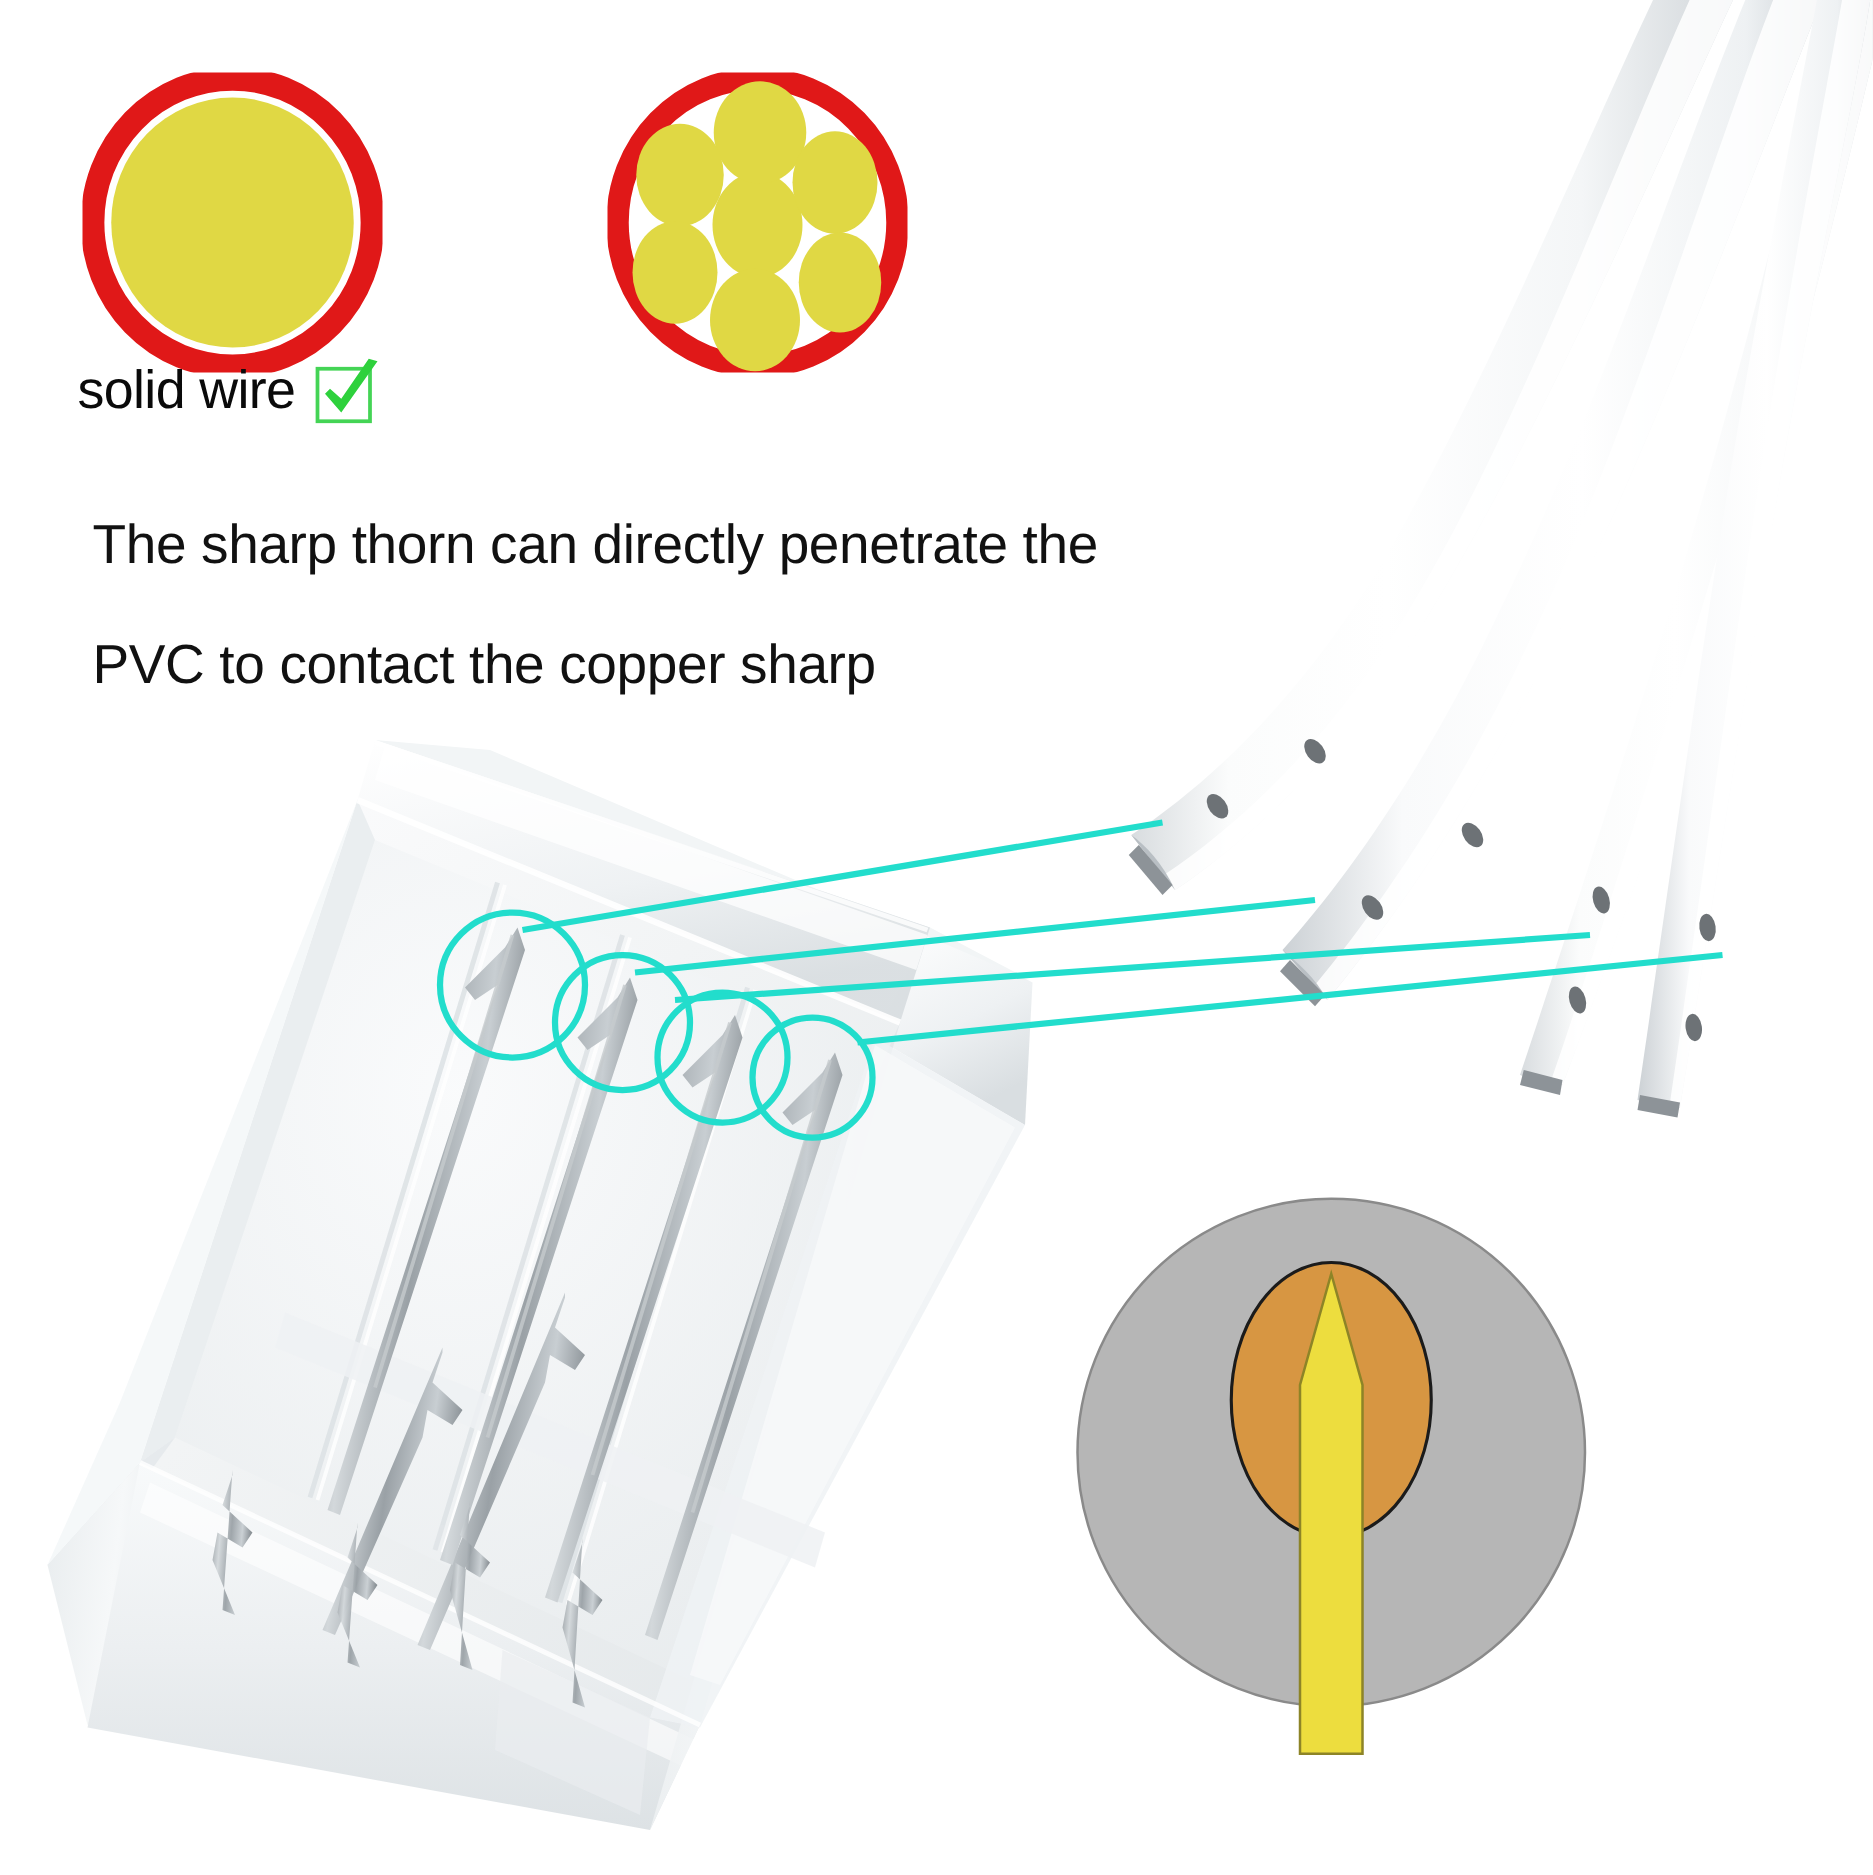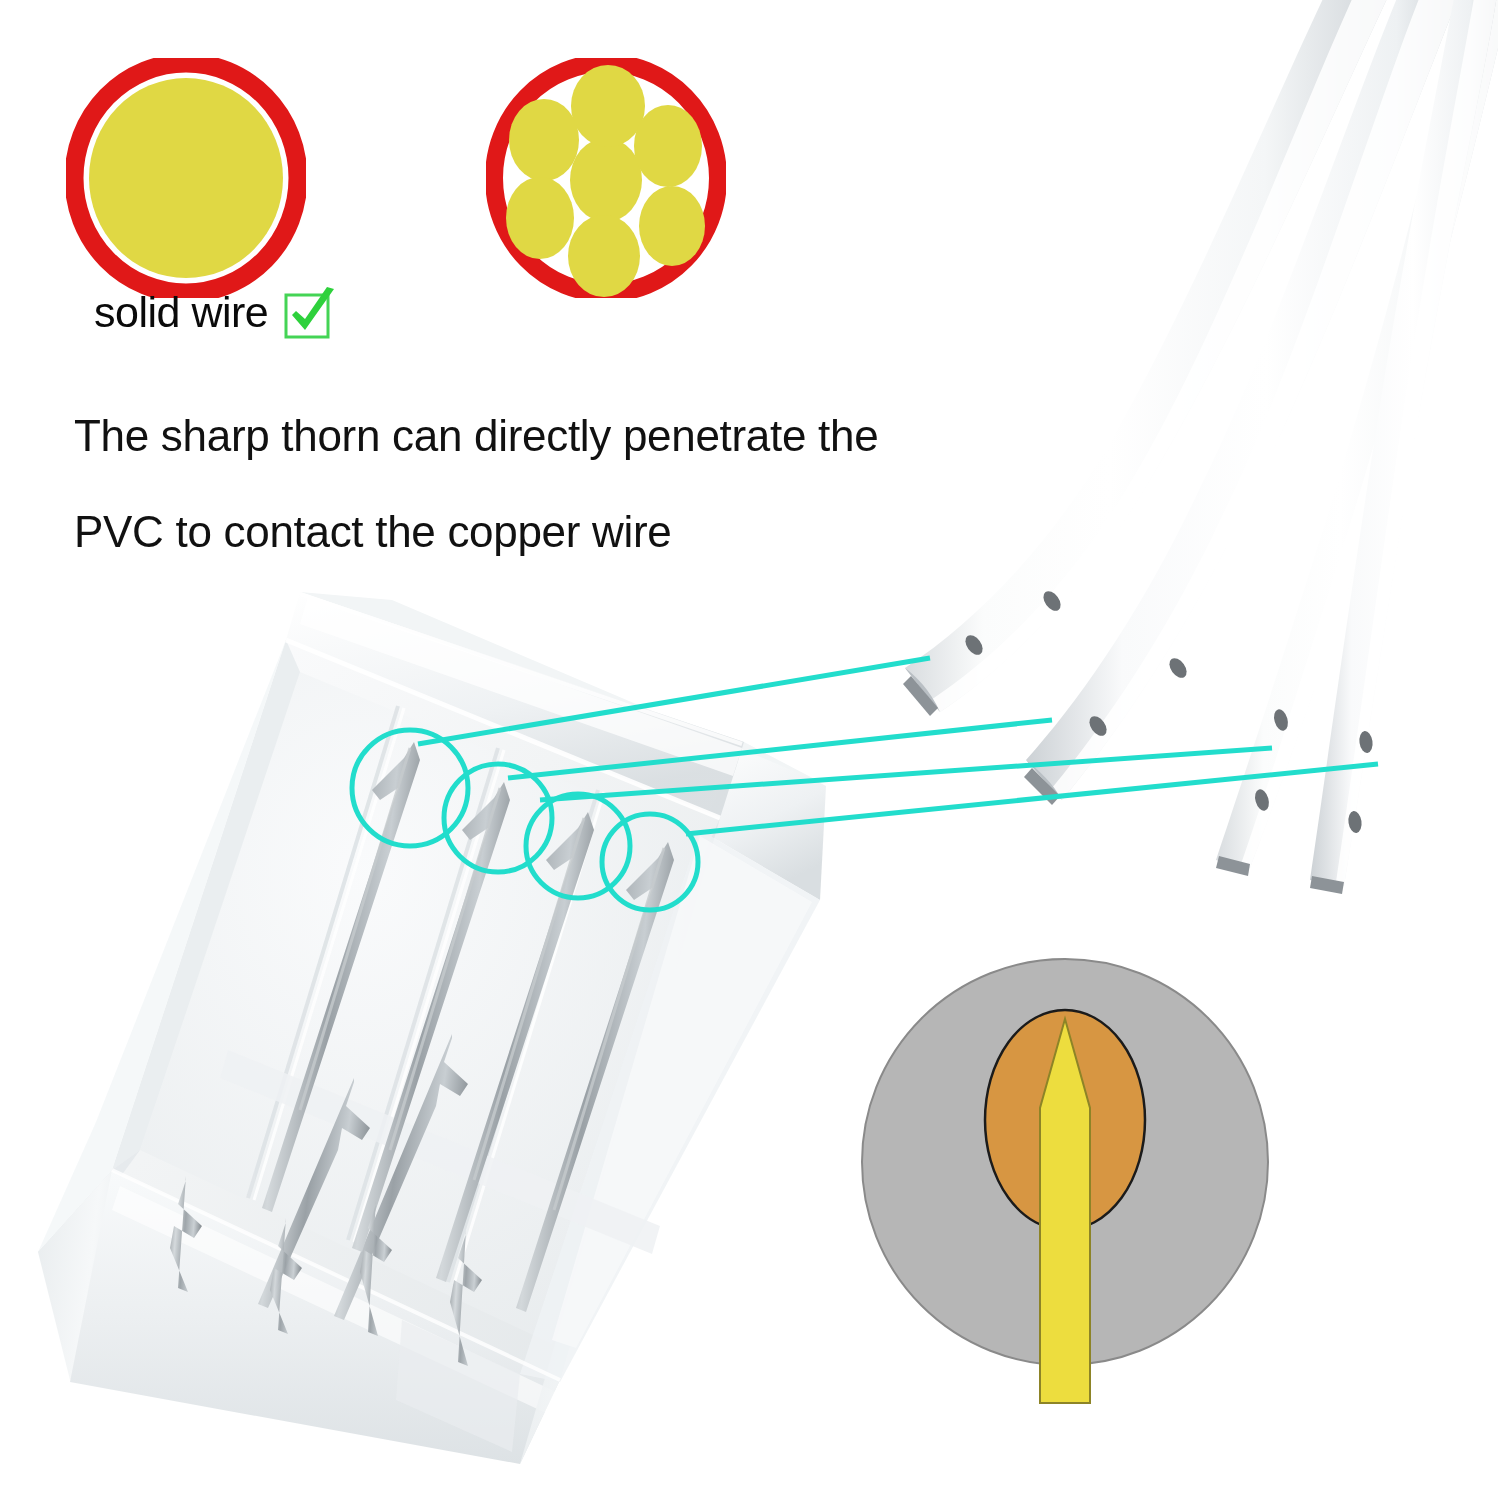--- a/index.html
+++ b/index.html
@@ -13,21 +13,21 @@
   .layer{position:absolute;left:0;top:0;width:1498px;height:1500px;}
   svg.layer{overflow:visible;}
 
   
   .wire-legend{position:absolute;left:0;top:0;width:900px;height:350px;}
   .wire-figure{position:absolute;}
   .wire-figure.solid{left:66px;top:58px;}
   .wire-figure.strand{left:486px;top:58px;}
 
   .legend-row{position:absolute;display:flex;align-items:center;}
-  .legend-row.solid{left:62px;top:286px;margin-left:32px;}
+  .legend-row.solid{left:62px;top:286px;}
   .legend-row.strand{left:478px;top:286px;}
   .legend-label{
     font-size:43px;color:#0a0a0a;letter-spacing:-0.5px;
     font-family:"Liberation Sans","DejaVu Sans",sans-serif;
     white-space:nowrap;line-height:1;
   }
   .check-wrap{position:relative;width:52px;height:52px;margin-left:14px;}
 
   
   .body-copy{
@@ -276,16 +276,16 @@
           <rect x="4" y="9" width="42" height="42" fill="none" stroke="#44D455" stroke-width="3"></rect>
           <path d="M10,29 L23,44 L52,3 L45,1 L23,33 L14,25 Z" fill="#2ED13C"></path>
         </svg>
       </span>
     </div>
 
   </div>
 
   <div class="body-copy">
     <span>The sharp thorn can directly penetrate the</span>
-    <span>PVC to contact the copper wire</span>
+    <span>PVC to contact the copper sharp</span>
   </div>
 
 </div>
 
 </body></html>

